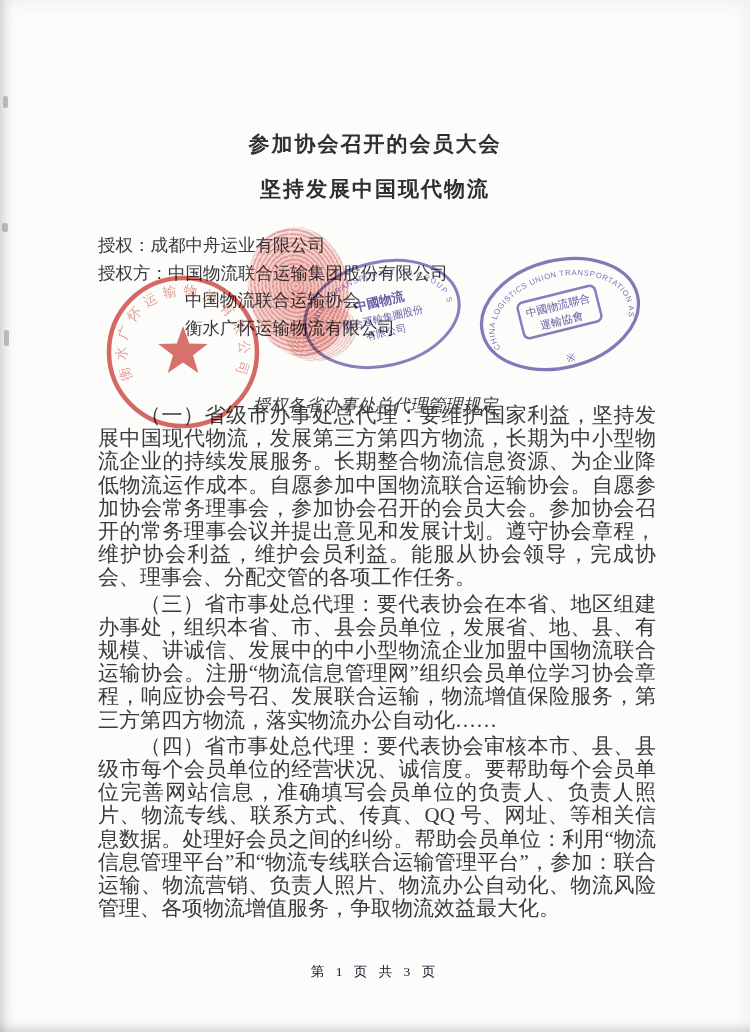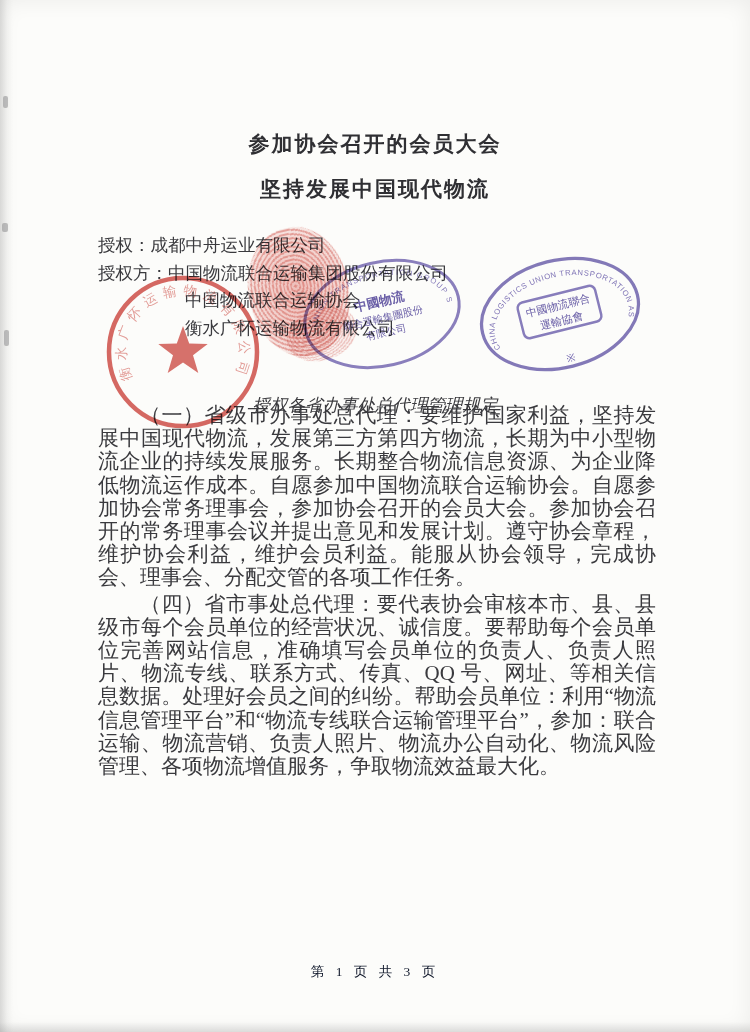--- a/index.html
+++ b/index.html
@@ -80,20 +80,21 @@
     <div>授权：成都中舟运业有限公司</div>
     <div>授权方：中国物流联合运输集团股份有限公司</div>
     <div class="indent">中国物流联合运输协会</div>
     <div class="indent">衡水广怀运输物流有限公司</div>
   </div>
 
   <div class="subtitle">授权各省办事处总代理管理规定</div>
 
   <div class="body-text">
     <p>（一）省级市办事处总代理：要维护国家利益，坚持发展中国现代物流，发展第三方第四方物流，长期为中小型物流企业的持续发展服务。长期整合物流信息资源、为企业降低物流运作成本。自愿参加中国物流联合运输协会。自愿参加协会常务理事会，参加协会召开的会员大会。参加协会召开的常务理事会议并提出意见和发展计划。遵守协会章程，维护协会利益，维护会员利益。能服从协会领导，完成协会、理事会、分配交管的各项工作任务。</p>
+    <p>（三）省市事处总代理：要代表协会在本省、地区组建办事处，组织本省、市、县会员单位，发展省、地、县、有规模、讲诚信、发展中的中小型物流企业加盟中国物流联合运输协会。注册“物流信息管理网”组织会员单位学习协会章程，响应协会号召、发展联合运输，物流增值保险服务，第三方第四方物流，落实物流办公自动化……</p>
     <p>（四）省市事处总代理：要代表协会审核本市、县、县级市每个会员单位的经营状况、诚信度。要帮助每个会员单位完善网站信息，准确填写会员单位的负责人、负责人照片、物流专线、联系方式、传真、QQ 号、网址、等相关信息数据。处理好会员之间的纠纷。帮助会员单位：利用“物流信息管理平台”和“物流专线联合运输管理平台”，参加：联合运输、物流营销、负责人照片、物流办公自动化、物流风险管理、各项物流增值服务，争取物流效益最大化。</p>
   </div>
 
   <div class="footer">第 1 页 共 3 页</div>
 
   <div class="fingerprint"></div>
   <div class="fingerprint-lobe"></div>
 
   <svg class="seal seal-red" viewBox="0 0 160 160">
     <defs>

